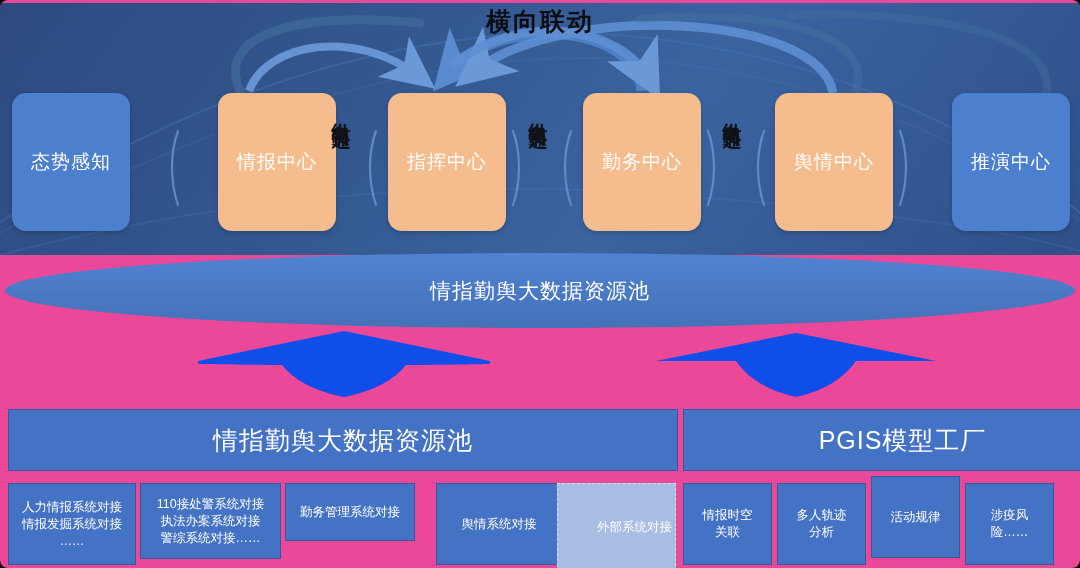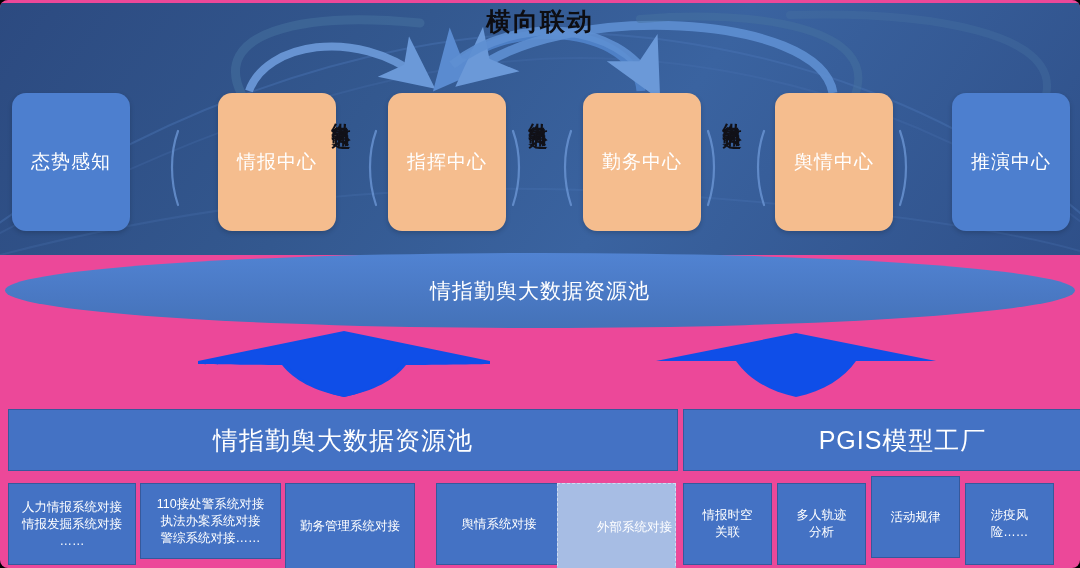--- a/index.html
+++ b/index.html
@@ -228,21 +228,21 @@
   <div class="cell" style="left:8px;top:483px;width:128px;height:82px;">
     <span class="txt">人力情报系统对接
 情报发掘系统对接
 ……</span>
   </div>
   <div class="cell" style="left:140px;top:483px;width:141px;height:76px;">
     <span class="txt">110接处警系统对接
 执法办案系统对接
 警综系统对接……</span>
   </div>
-  <div class="cell" style="left:285px;top:483px;width:130px;height:86px;">
+  <div class="cell" style="left:285px;top:483px;width:130px;height:58px;">
     <span class="txt">勤务管理系统对接</span>
   </div>
   <div class="cell" style="left:436px;top:483px;width:126px;height:82px;">
     <span class="txt">舆情系统对接</span>
   </div>
   <div class="cell light" style="left:557px;top:483px;width:119px;height:88px;justify-content:flex-end;">
     <span class="txt">外部系统对接</span>
   </div>
   <div class="cell" style="left:683px;top:483px;width:89px;height:82px;">
     <span class="txt">情报时空

